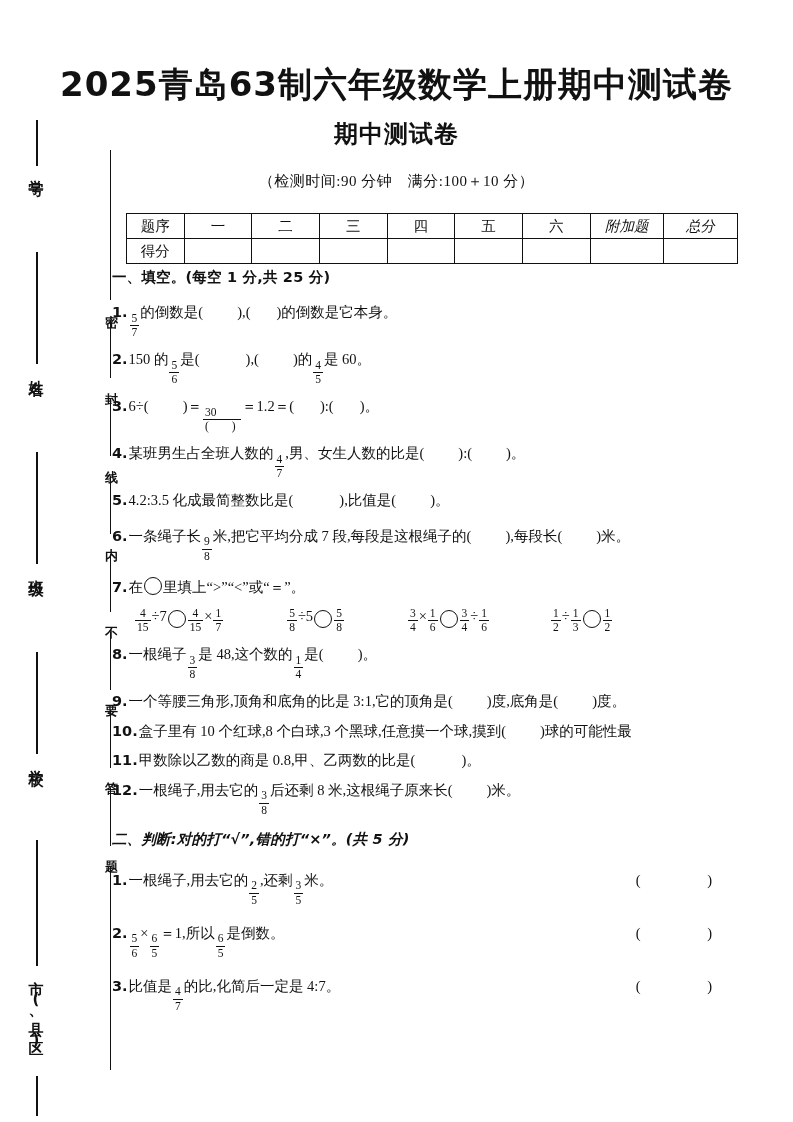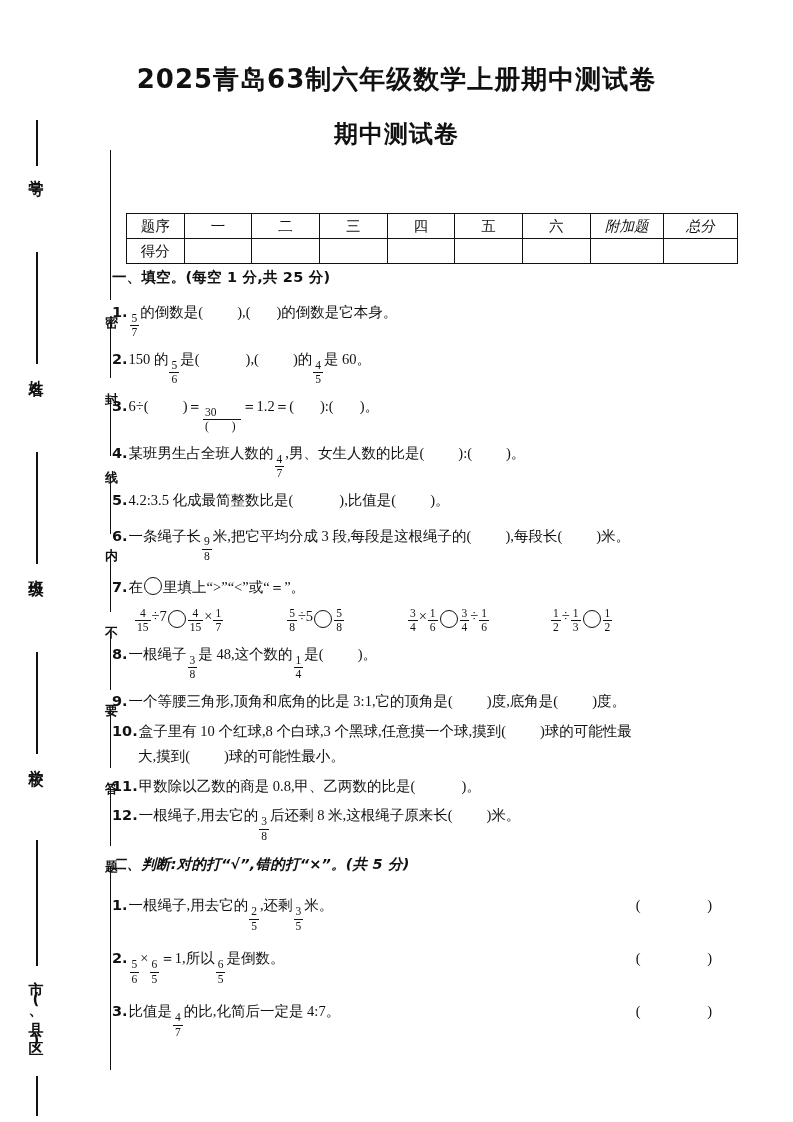--- a/index.html
+++ b/index.html
@@ -32,21 +32,21 @@
 
   .vline{position:absolute;left:36px;width:2px;background:#111;}
   .vline-inner{position:absolute;left:62px;width:1px;background:#111;}
 
   
   .title1{
     position:absolute;left:0;right:0;top:62px;
     text-align:center;
     font-family:"DejaVu Sans","Liberation Sans",sans-serif;
     font-weight:700;
-    font-size:26px;
+    font-size:34px;
     letter-spacing:1px;
   }
   .title2{
     position:absolute;left:0;right:0;top:118px;
     text-align:center;
     font-family:"DejaVu Sans","Liberation Sans",sans-serif;
     font-weight:700;
     font-size:24px;
     letter-spacing:1px;
   }
@@ -174,20 +174,21 @@
       <div class="vtext inner-label" style="top: 456px; background: rgb(255, 255, 255); padding: 4px 0px;">线</div>
       <div class="vtext inner-label" style="top: 534px; background: rgb(255, 255, 255); padding: 4px 0px;">内</div>
       <div class="vtext inner-label" style="top: 612px; background: rgb(255, 255, 255); padding: 4px 0px;">不</div>
       <div class="vtext inner-label" style="top: 690px; background: rgb(255, 255, 255); padding: 4px 0px;">要</div>
       <div class="vtext inner-label" style="top: 768px; background: rgb(255, 255, 255); padding: 4px 0px;">答</div>
       <div class="vtext inner-label" style="top: 846px; background: rgb(255, 255, 255); padding: 4px 0px;">题</div>
     </div>
 
   <div class="title1">2025青岛63制六年级数学上册期中测试卷</div>
   <div class="title2">期中测试卷</div>
+  <div class="subtitle">（检测时间:90 分钟　满分:100＋10 分）</div>
 
   <table class="score-table">
     <tbody id="score-tbody">
         <tr>
           <td class="head">题序</td>
           <td class="num">一</td>
           <td class="num">二</td>
           <td class="num">三</td>
           <td class="num">四</td>
           <td class="num">五</td>
@@ -299,21 +300,21 @@
       </div>
       <div class="q" style="margin-top: 16px;">
         <div class="q">
           <span class="qnum">6.</span>
           <span class="qbody">
             <span>一条绳子长</span>
             <span class="frac">
               <span class="n">9</span>
               <span class="d">8</span>
             </span>
-            <span>米,把它平均分成 3 段,每段是这根绳子的(</span>
+            <span>米,把它平均分成 7 段,每段是这根绳子的(</span>
             <span class="blank b-md"></span>
             <span>),每段长(</span>
             <span class="blank b-md"></span>
             <span>)米。</span>
           </span>
         </div>
       </div>
       <div class="q" style="margin-top: 16px;">
         <div class="q">
           <span class="qnum">7.</span>
@@ -427,27 +428,20 @@
       <div class="q" style="margin-top: 10px;">
         <div class="q">
           <span class="qnum">10.</span>
           <span class="qbody">
             <span>盒子里有 10 个红球,8 个白球,3 个黑球,任意摸一个球,摸到(</span>
             <span class="blank b-md"></span>
             <span>)球的可能性最</span>
           </span>
         </div>
       </div>
-      <div class="q ind" style="margin-top: 6px;">
-        <span class="qbody">
-          <span>大,摸到(</span>
-          <span class="blank b-md"></span>
-          <span>)球的可能性最小。</span>
-        </span>
-      </div>
       <div class="q" style="margin-top: 10px;">
         <div class="q">
           <span class="qnum">11.</span>
           <span class="qbody">
             <span>甲数除以乙数的商是 0.8,甲、乙两数的比是(</span>
             <span class="blank b-lg"></span>
             <span>)。</span>
           </span>
         </div>
       </div>

